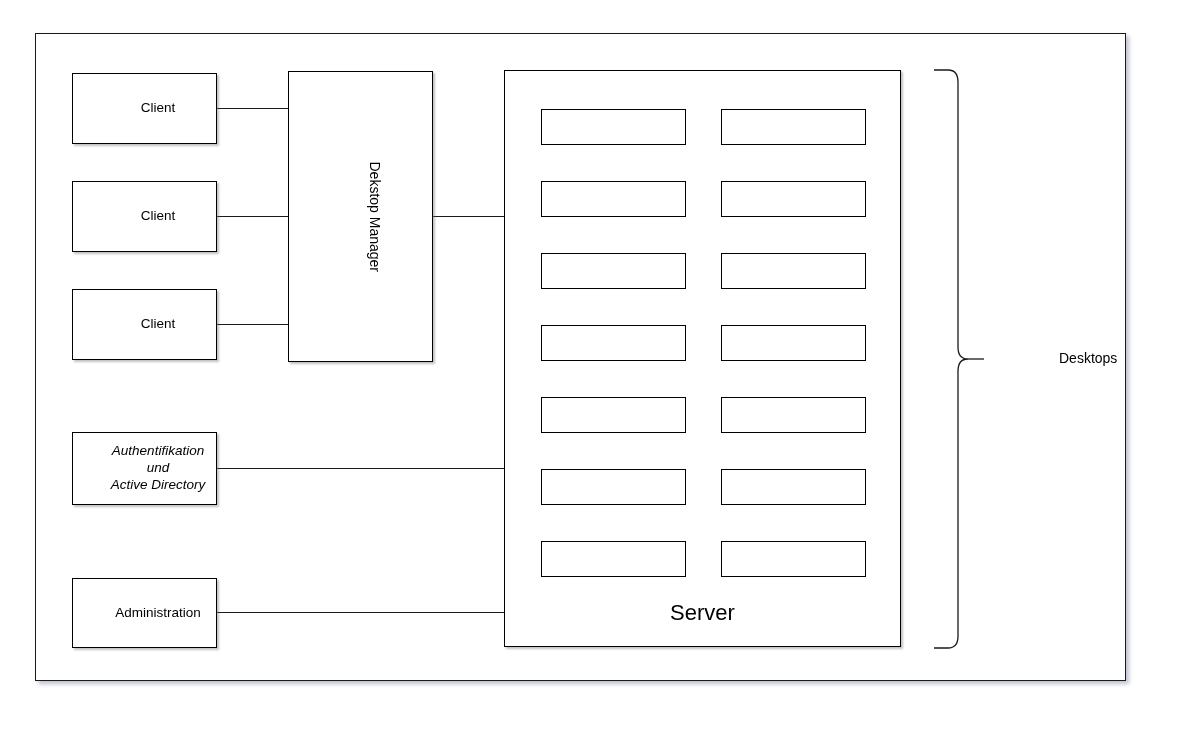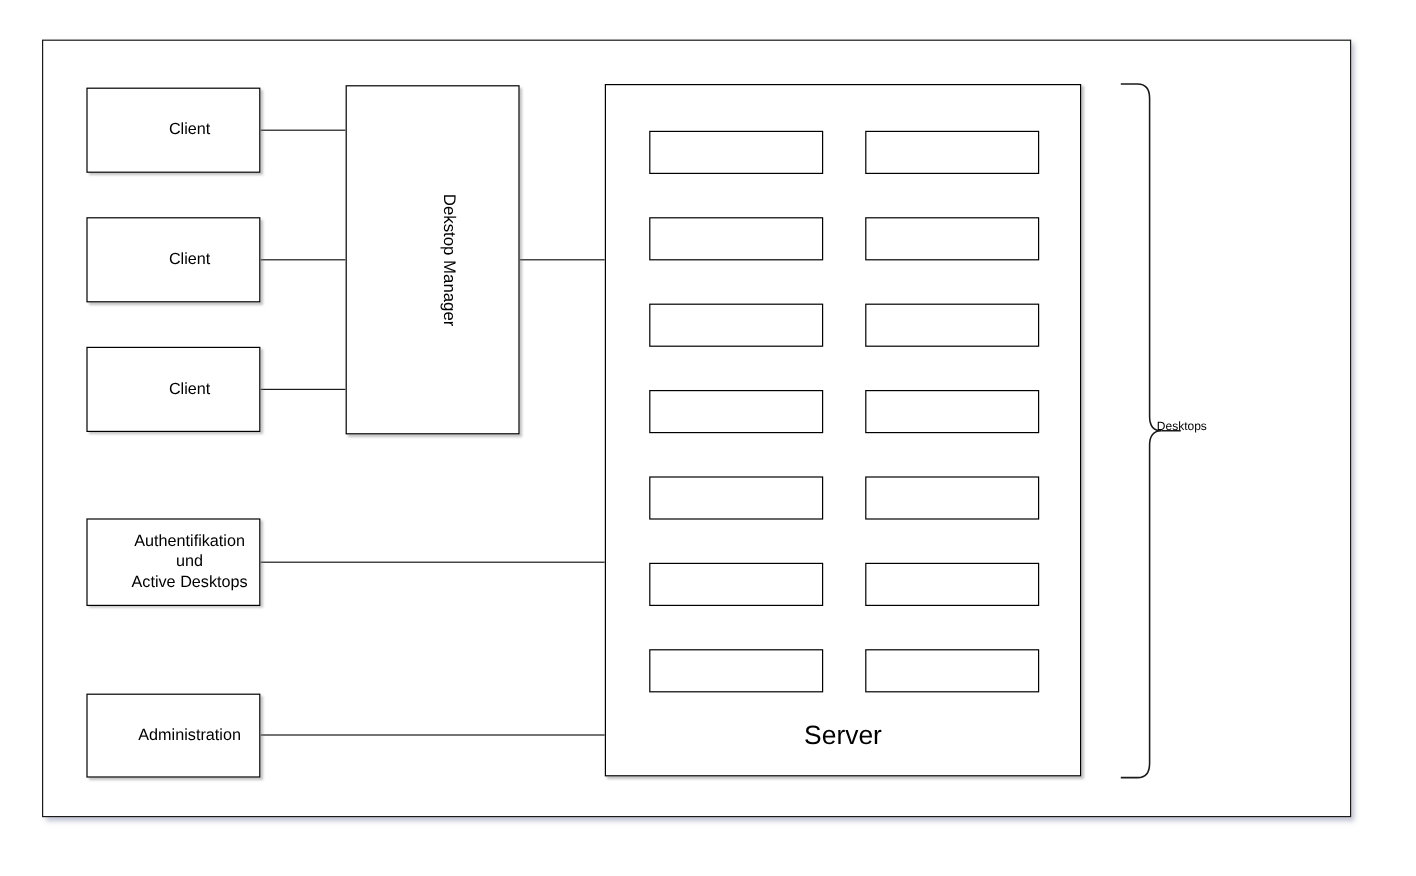--- a/index.html
+++ b/index.html
@@ -83,21 +83,21 @@
 
   
   #auth-box {
     left: 72px;
     top: 432px;
     width: 145px;
     height: 73px;
     font-size: 13.5px;
     flex-direction: column;
   }
-  #auth-box .line { display: block; }
+  #auth-box .line { display: block; font-style: italic; }
 
   #admin-box {
     left: 72px;
     top: 578px;
     width: 145px;
     height: 70px;
     font-size: 13.5px;
   }
 
   
@@ -135,23 +135,23 @@
   
   #desktops-brace {
     position: absolute;
     left: 928px;
     top: 62px;
     width: 56px;
     height: 594px;
   }
   #desktops-label {
     position: absolute;
-    left: 964px;
+    left: 1059px;
     top: 350px;
-    font-size: 10px;
+    font-size: 14px;
     color: #000000;
     white-space: nowrap;
   }
 </style>
 </head>
 <body>
 
 <div id="canvas">
 
   <div id="outer-frame"></div>
@@ -173,21 +173,21 @@
     <span>Client</span>
   </div>
 
   <div class="node shadowed" id="dekstop-manager">
     <span class="vlabel">Dekstop Manager</span>
   </div>
 
   <div class="node shadowed" id="auth-box">
     <span class="line">Authentifikation</span>
     <span class="line">und</span>
-    <span class="line">Active Desktops</span>
+    <span class="line">Active Directory</span>
   </div>
 
   <div class="node shadowed" id="server-box">
     <div id="server-grid">
         <div class="desktop-slot" style="left: 36px; top: 38px;"></div>
         <div class="desktop-slot" style="left: 216px; top: 38px;"></div>
         <div class="desktop-slot" style="left: 36px; top: 110px;"></div>
         <div class="desktop-slot" style="left: 216px; top: 110px;"></div>
         <div class="desktop-slot" style="left: 36px; top: 182px;"></div>
         <div class="desktop-slot" style="left: 216px; top: 182px;"></div>

